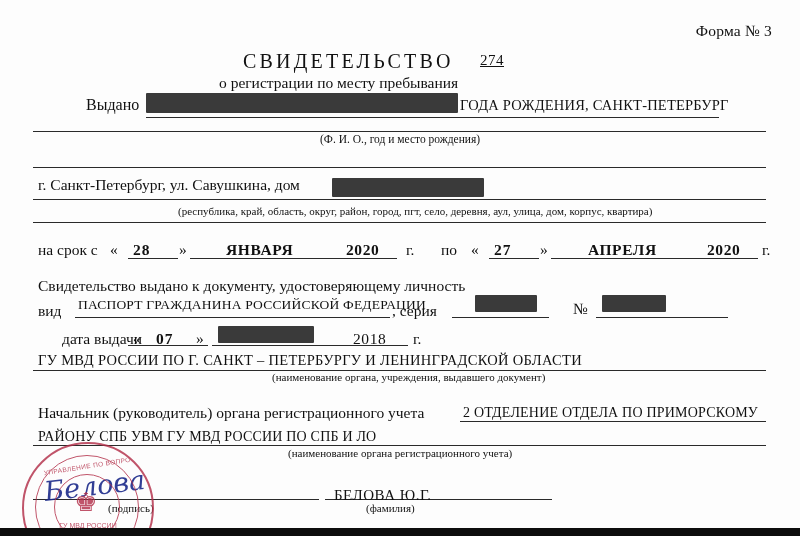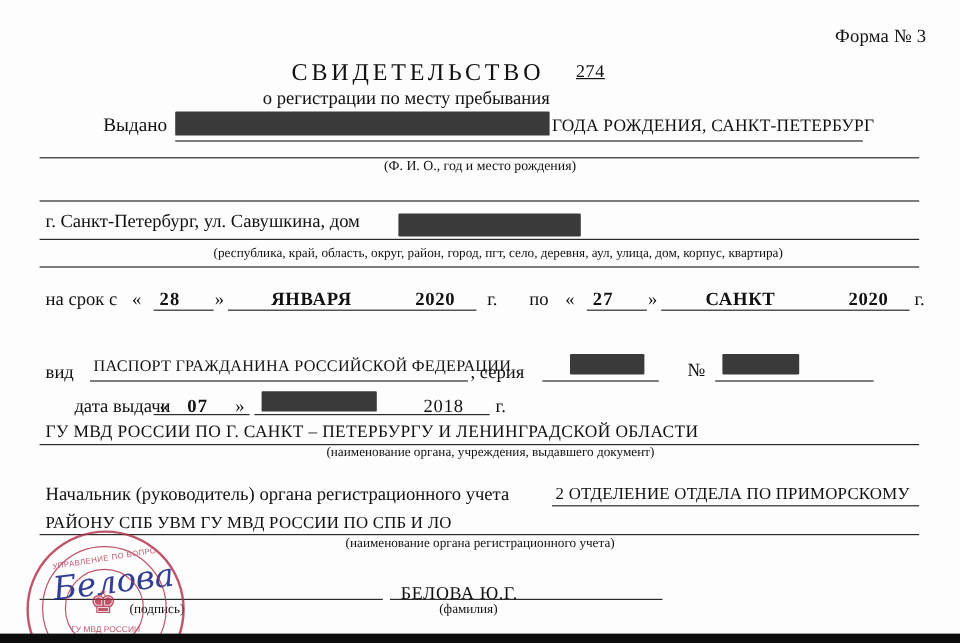--- a/index.html
+++ b/index.html
@@ -234,28 +234,29 @@
   <div class="abs term-row t-q1">«</div>
   <div class="abs term-row t-d1">28</div>
   <div class="abs term-row t-q2">»</div>
   <div class="abs term-row t-m1">ЯНВАРЯ</div>
   <div class="abs term-row t-y1">2020</div>
   <div class="abs term-row t-g1">г.</div>
   <div class="abs term-row t-po">по</div>
   <div class="abs term-row t-q3">«</div>
   <div class="abs term-row t-d2">27</div>
   <div class="abs term-row t-q4">»</div>
-  <div class="abs term-row t-m2">САНКТ</div>
+  <div class="abs term-row t-m2">АПРЕЛЯ</div>
   <div class="abs term-row t-y2">2020</div>
   <div class="abs term-row t-g2">г.</div>
   <div class="line l-t1"></div>
   <div class="line l-t2"></div>
   <div class="line l-t3"></div>
   <div class="line l-t4"></div>
 
+  <div class="abs sv-doc">Свидетельство выдано к документу, удостоверяющему личность</div>
 
   <div class="abs vid-lbl">вид</div>
   <div class="abs vid-val">ПАСПОРТ ГРАЖДАНИНА РОССИЙСКОЙ ФЕДЕРАЦИИ</div>
   <div class="abs seriya">, серия</div>
   <div class="redact r3"></div>
   <div class="abs nomer">№</div>
   <div class="redact r4"></div>
   <div class="line l-vid"></div>
   <div class="line l-ser"></div>
   <div class="line l-nom"></div>

